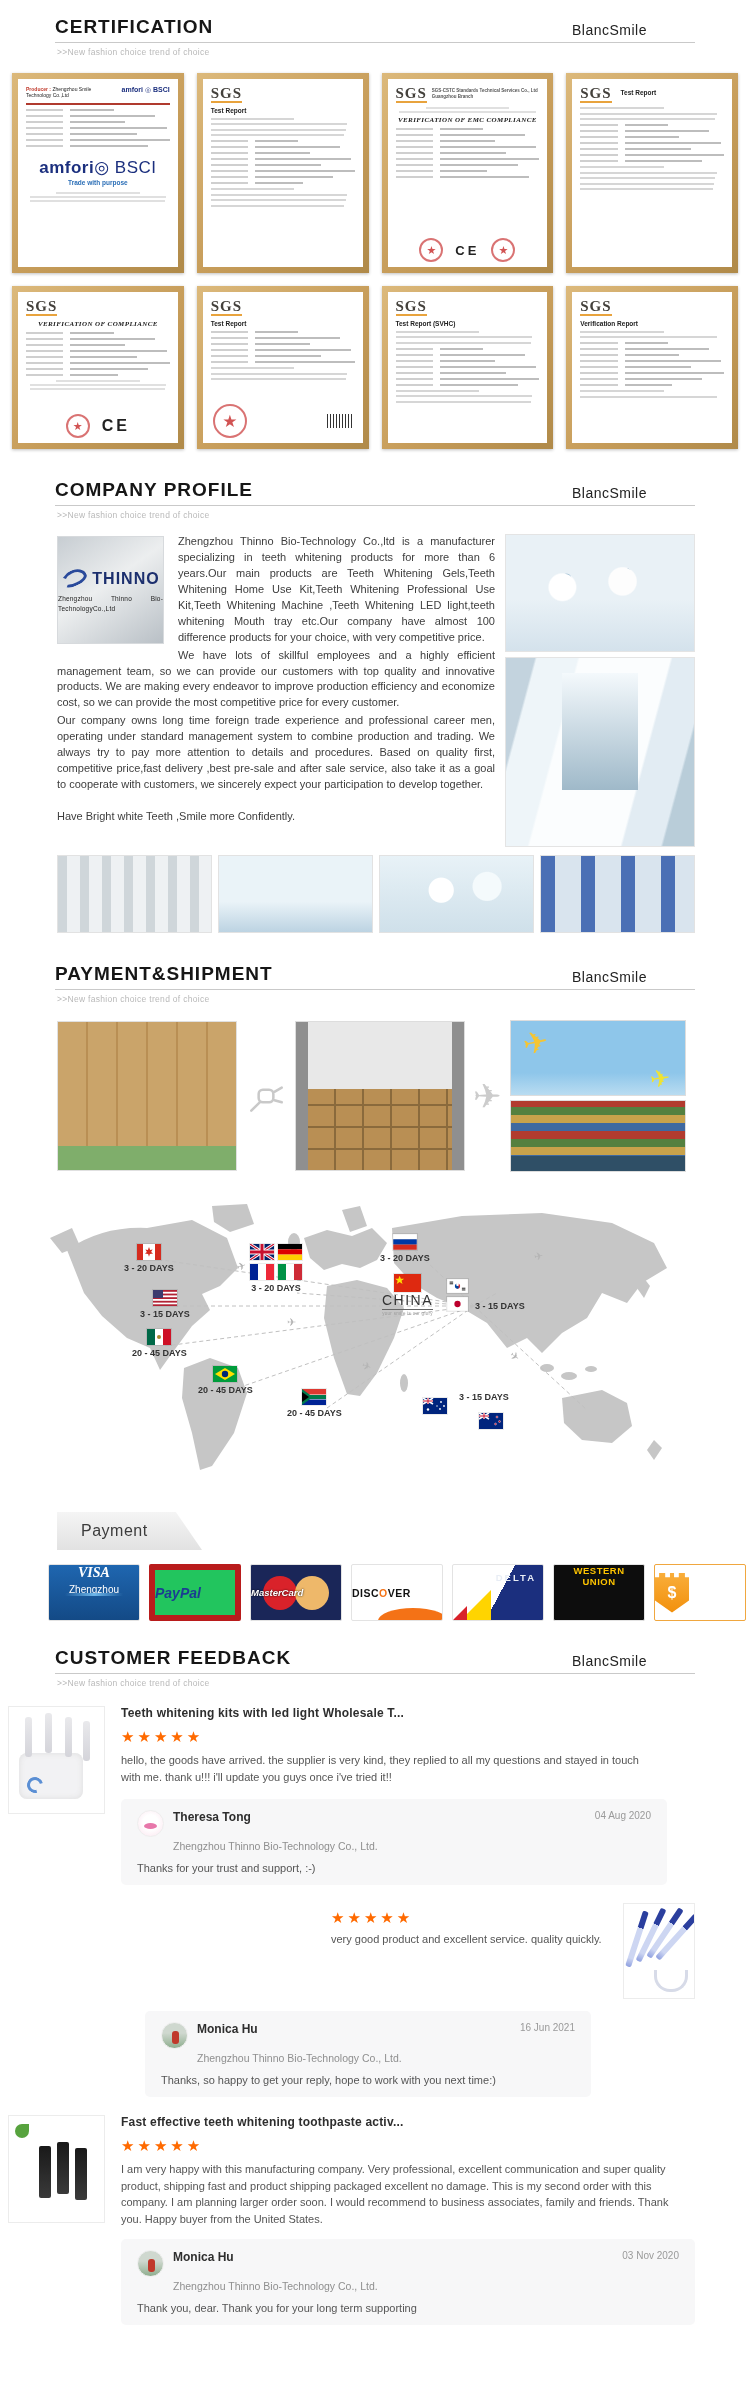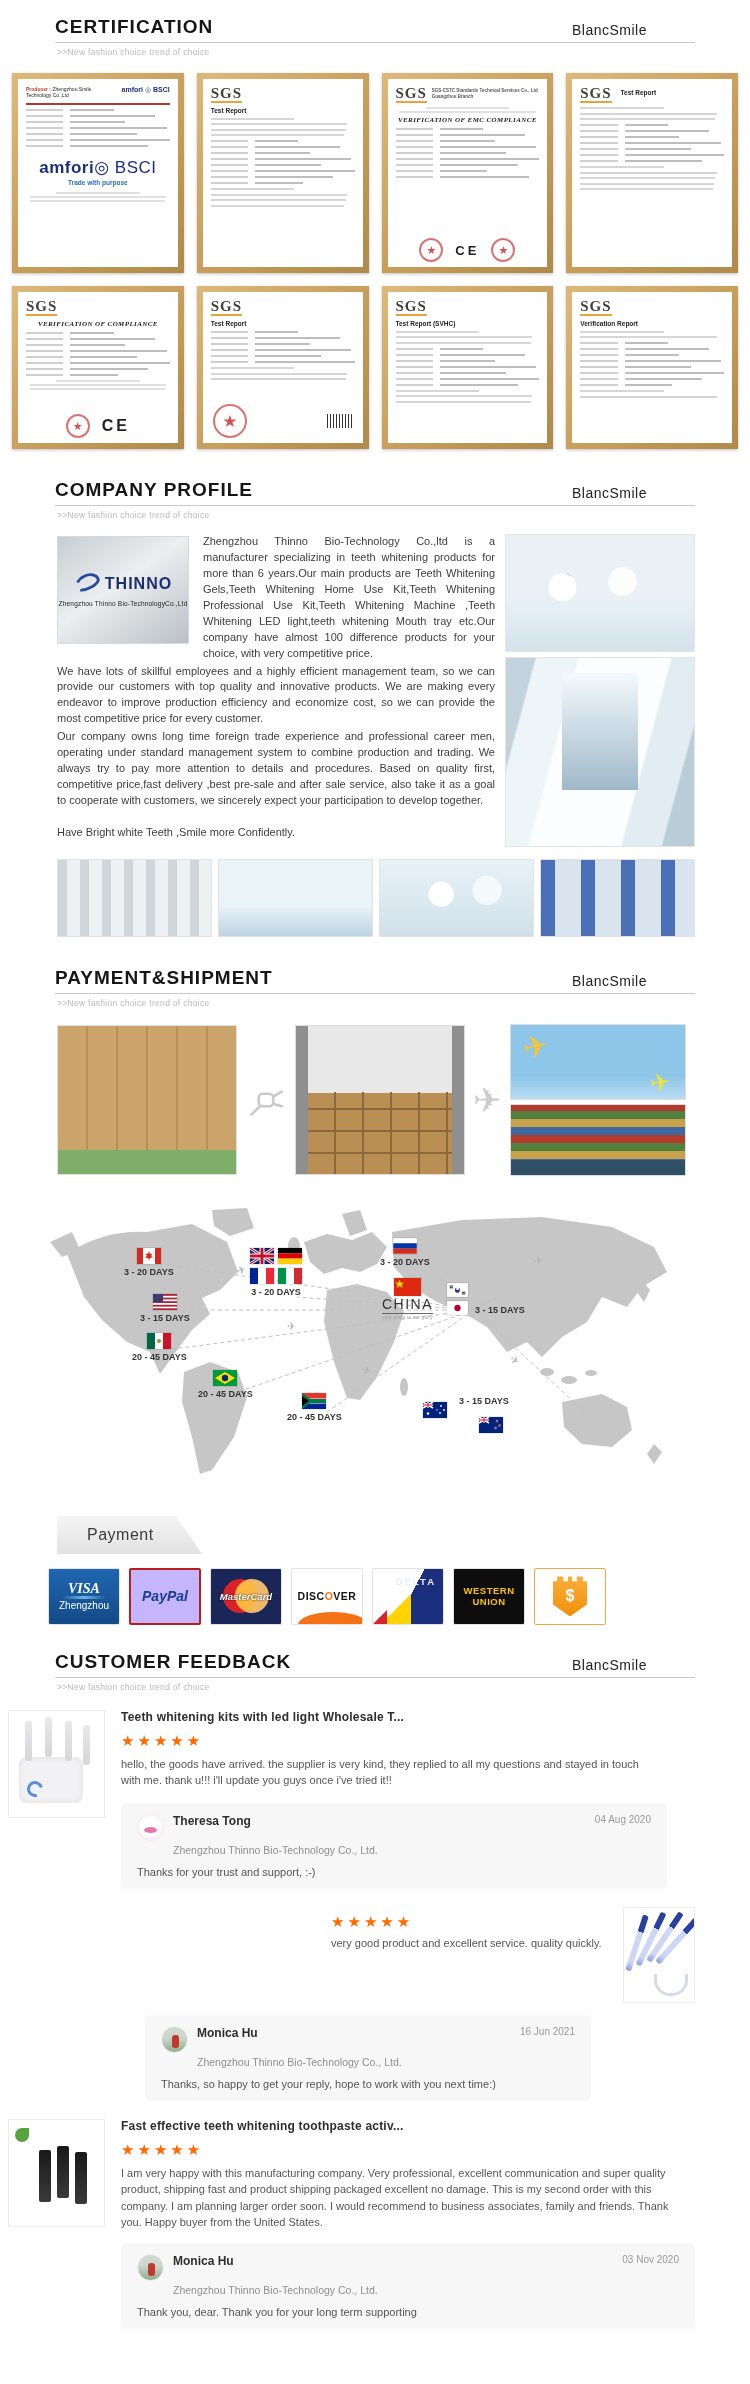--- a/index.html
+++ b/index.html
@@ -46,21 +46,21 @@
   .ph-workers{height:118px;background:
     radial-gradient(circle at 30% 45%,#fff 0 9%,transparent 10%),
     radial-gradient(circle at 62% 40%,#fdfdfd 0 10%,transparent 11%),
     radial-gradient(circle at 32% 38%,#7fa8c4 0 3.5%,transparent 4%),
     radial-gradient(circle at 64% 33%,#7fa8c4 0 3.5%,transparent 4%),
     linear-gradient(180deg,#e9f1f6 0 55%,#d4e2ec 100%)}
   .ph-corridor{height:190px;margin-top:5px;background:
     linear-gradient(105deg,#c3d3de 0 12%,#eef5f9 13% 30%,#fbfdfe 31% 69%,#e2ecf3 70% 86%,#b9cdd9 87%);
     position:relative}
   .ph-corridor::after{content:"";position:absolute;left:30%;right:30%;top:8%;bottom:30%;background:linear-gradient(180deg,#f4f9fc,#9fb9c9);}
-  .cp-logo{float:left;width:132px;height:108px;margin:2px 14px 6px 0;background:linear-gradient(145deg,#c7cdd2,#eceeef 45%,#b9c0c6);display:flex;flex-direction:column;align-items:center;justify-content:center;border:1px solid #d7dadd}
+  .cp-logo{float:left;width:107px;height:108px;margin:2px 14px 6px 0;background:linear-gradient(145deg,#c7cdd2,#eceeef 45%,#b9c0c6);display:flex;flex-direction:column;align-items:center;justify-content:center;border:1px solid #d7dadd}
   .thinno-word{font-size:16px;font-weight:700;color:#1c2f6e;letter-spacing:1px}
   .thinno-swoosh{width:26px;height:16px;border:3px solid #2a4a9b;border-radius:50% 50% 50% 50%/60% 60% 40% 40%;border-left-color:transparent;transform:rotate(-25deg);margin-bottom:2px}
   .thinno-row{display:flex;align-items:center;gap:5px}
   .thinno-sub{font-size:6.5px;color:#222;margin-top:4px;letter-spacing:.2px}
   .cp-par{margin-bottom:2px}
   .cp-close{clear:left;padding-top:14px}
   .factory-row{clear:both;display:flex;gap:6px;margin:18px 55px 0 57px}
   .f-img{flex:1;height:78px;border:1px solid #e2e2e2}
   .f1{background:repeating-linear-gradient(90deg,#cfd6da 0 9px,#eef1f3 9px 22px),linear-gradient(180deg,#f2f4f5,#c9d2d8)}
   .f2{background:linear-gradient(180deg,#eaf3f8 0 60%,#bcd3e2 100%),repeating-linear-gradient(0deg,#dbe9f2 0 8px,#f3f9fc 8px 18px)}
@@ -99,28 +99,28 @@
   .days{font-size:9px;font-weight:700;color:#333;margin-top:3px;white-space:nowrap}
   .days.solo{position:absolute;margin:0}
   .flag-pair{display:flex;gap:4px;justify-content:center}
   .flag-pair+.flag-pair{margin-top:4px}
   .china-label{font-size:14px;color:#333;letter-spacing:1.5px;border-bottom:1px solid #666;padding-bottom:1px}
   .china-tag{font-size:4.5px;color:#9a9a9a;margin-top:1px;letter-spacing:.3px}
   .mini-plane{position:absolute;color:#b5b5b5;font-size:11px}
   .mini-plane::before{content:"✈"}
   
   .pay-banner{margin:14px 0 0 57px;width:145px;height:38px;background:linear-gradient(180deg,#f5f5f5,#e2e2e2);clip-path:polygon(0 0,82% 0,100% 100%,0 100%);display:flex;align-items:center}
-  .pay-banner span{font-size:16px;color:#3c3c3c;padding-left:30px;letter-spacing:.5px}
+  .pay-banner span{font-size:16px;color:#3c3c3c;padding-left:24px;letter-spacing:.5px}
   .pay-row{display:flex;gap:9px;margin:14px 0 0 48px}
-  .pay-card{width:72px;height:57px;border:1px solid #e3e3e3;border-radius:2px;position:relative;overflow:hidden;display:flex;align-items:center;justify-content:center}
+  .pay-card{width:92px;height:57px;border:1px solid #e3e3e3;border-radius:2px;position:relative;overflow:hidden;display:flex;align-items:center;}
   .pc-visa{background:linear-gradient(180deg,#1f66b0,#134a86);flex-direction:column}
   .pc-visa .l1{color:#fff;font-style:italic;font-weight:700;font-size:14px;font-family:"Liberation Serif",serif}
   .pc-visa .l2{color:#fff;font-size:10px;margin-top:3px}
   .pc-visa::after{content:"";position:absolute;left:18%;right:18%;top:50%;height:3px;background:linear-gradient(90deg,transparent,#6db5e8,transparent)}
-  .pc-paypal{background:#c4b5fd;border:2px solid #b91c1c}
+  .pc-paypal{background:#22c55e;border:6px solid #b91c1c}
   .pc-paypal span{color:#1b3d92;font-weight:700;font-style:italic;font-size:14px}
   .pc-mc{background:#1a2658}
   .pc-mc::before,.pc-mc::after{content:"";position:absolute;top:50%;width:34px;height:34px;border-radius:50%;transform:translateY(-50%)}
   .pc-mc::before{left:12px;background:#d9222a}
   .pc-mc::after{right:12px;background:#f9b41d;mix-blend-mode:screen;opacity:.95}
   .pc-mc span{position:relative;z-index:2;color:#fff;font-size:9.5px;font-weight:700;font-style:italic;text-shadow:0 0 2px #000}
   .pc-disc{background:#fff}
   .pc-disc span{font-size:10.5px;font-weight:700;color:#111;letter-spacing:.5px}
   .pc-disc .o{color:#f47216}
   .pc-disc::after{content:"";position:absolute;bottom:-14px;right:-6px;width:70px;height:26px;border-radius:50%;background:#f47216}

